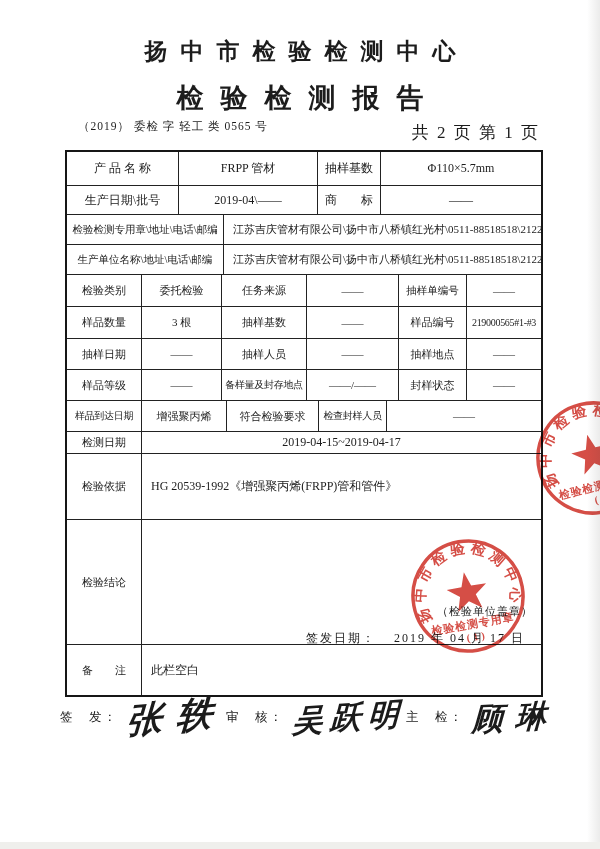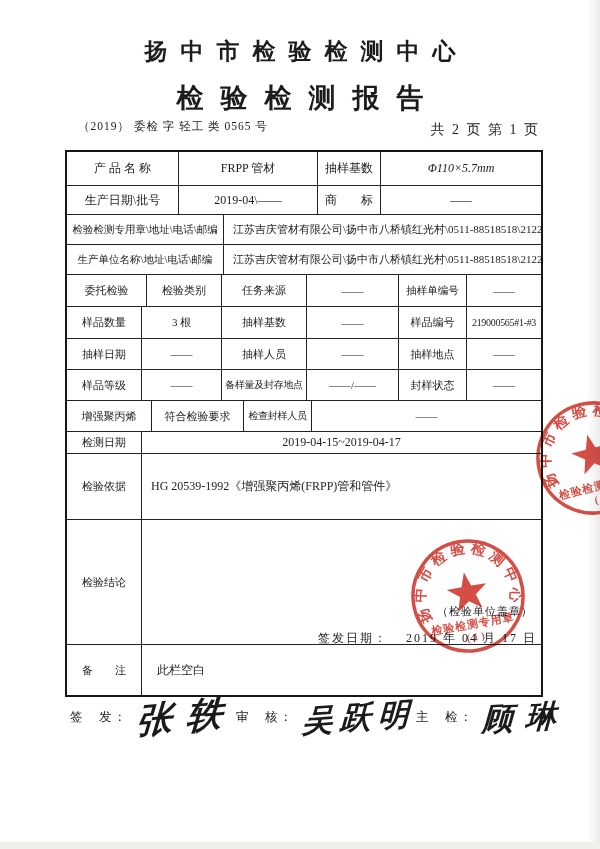--- a/index.html
+++ b/index.html
@@ -23,21 +23,21 @@
     position:absolute; top:80px; left:0; width:100%;
     text-align:center; font-size:27px; font-weight:700;
     letter-spacing:17px; text-indent:17px; white-space:nowrap;
   }
   .report-no {
     position:absolute; top:119px; left:78px;
     font-size:11.5px; letter-spacing:1px;
   }
   .pagination {
     position:absolute; top:121px; right:60px;
-    font-size:14px; letter-spacing:2px;
+    font-size:17px; letter-spacing:2px;
   }
 
   
   .tbl {
     position:absolute; left:65px; top:150px; width:478px;
     border:2px solid #161616; box-sizing:border-box;
     font-size:12px;
   }
   .r { display:flex; width:100%; box-sizing:border-box; }
   .c {
@@ -49,63 +49,63 @@
   }
   .c.last { border-right:none; }
   .r.lastrow .c { border-bottom:none; }
   .c.left { justify-content:flex-start; text-align:left; padding-left:9px; }
   .lbl { font-weight:400; }
   .small { font-size:10.5px; }
   .tiny { font-size:10px; letter-spacing:-0.3px; }
   .f11 { font-size:11px; }
 
   
-  .w-l1 { width:112px; } .w-v1 { width:139px;font-family:Liberation Serif, serif; } .w-l2 { width:63px; } .w-v2 { flex:1;font-style:italic; }
+  .w-l1 { width:112px; } .w-v1 { width:139px;font-family:Liberation Serif, serif; } .w-l2 { width:63px; } .w-v2 { flex:1; }
   
   .w-wl { width:157px; } .w-wv { flex:1; }
   
   .w-a { width:75px; } .w-b { width:80px; } .w-c { width:85px; }
   .w-d { width:92px; } .w-e { width:68px; } .w-f { flex:1; }
   
   .w-s { width:75px; }
 
   .h34 { height:34px; } .h29 { height:29px; } .h30 { height:30px; }
   .h32 { height:32px; } .h31 { height:31px; } .h22 { height:22px; }
-  .h66 { height:66px; } .h125 { height:125px; } .h50 { height:50px;gap:6px; }
+  .h66 { height:66px; } .h125 { height:125px; } .h50 { height:50px; }
 
   
   .conc-cell {
     position:relative; flex:1; box-sizing:border-box;
     border-right:none; border-bottom:1.5px solid #222;
   }
   .conc-text {
     position:absolute; top:26px; left:10px; right:8px;
     font-size:12px; text-align:left; white-space:nowrap;
   }
   .seal-hint {
     position:absolute; top:84px; right:8px; font-size:11px; letter-spacing:1px;
   }
   .issue-line {
-    position:absolute; top:110px; right:4px; font-size:12px;
+    position:absolute; top:110px; right:16px; font-size:12px;
     display:flex; gap:18px; letter-spacing:2px;
   }
 
   
   .stamp {
     position:absolute; width:120px; height:120px;
     color:#cf352c; mix-blend-mode:multiply; opacity:0.88;
     pointer-events:none;
   }
   .stamp-main { left:408px; top:536px; transform:rotate(-10deg); }
   .stamp-edge { left:533px; top:398px; transform:rotate(-14deg); }
 
   
   .sig-row {
     position:absolute; left:70px; top:693px; width:478px;
-    display:flex; align-items:center; justify-content:space-between;
+    display:flex; align-items:center; justify-content:center;
   }
   .sig-group { display:flex; align-items:center; }
   .sig-label { font-size:12.5px; letter-spacing:2px; white-space:nowrap; }
   .sig-name {
     font-size:31px; font-weight:700; font-style:italic;
     letter-spacing:7px; white-space:nowrap; color:#1b1b1b;
     transform:rotate(-4deg) skewX(-6deg);
     margin-left:8px;
   }
   .sig-name.n1 { font-size:36px; letter-spacing:14px; transform:rotate(-5deg) skewX(-8deg); }
@@ -151,22 +151,22 @@
       <div class="c w-wl lbl small">检验检测专用章\地址\电话\邮编</div>
       <div class="c w-wv last left f11">江苏吉庆管材有限公司\扬中市八桥镇红光村\0511-88518518\212217</div>
     </div>
 
     <div class="r h30">
       <div class="c w-wl lbl small">生产单位名称\地址\电话\邮编</div>
       <div class="c w-wv last left f11">江苏吉庆管材有限公司\扬中市八桥镇红光村\0511-88518518\212217</div>
     </div>
 
     <div class="r h32 f11">
+      <div class="c w-a lbl">检验类别</div>
       <div class="c w-b">委托检验</div>
-      <div class="c w-a lbl">检验类别</div>
       <div class="c w-c lbl">任务来源</div>
       <div class="c w-d">——</div>
       <div class="c w-e lbl small">抽样单编号</div>
       <div class="c w-f last">——</div>
     </div>
 
     <div class="r h32 f11">
       <div class="c w-a lbl">样品数量</div>
       <div class="c w-b">3 根</div>
       <div class="c w-c lbl">抽样基数</div>
@@ -187,20 +187,21 @@
     <div class="r h31 f11">
       <div class="c w-a lbl">样品等级</div>
       <div class="c w-b">——</div>
       <div class="c w-c lbl tiny">备样量及封存地点</div>
       <div class="c w-d">——/——</div>
       <div class="c w-e lbl">封样状态</div>
       <div class="c w-f last">——</div>
     </div>
 
     <div class="r h31 f11">
+      <div class="c w-a lbl tiny">样品到达日期</div>
       <div class="c w-c lbl">增强聚丙烯</div>
       <div class="c w-d">符合检验要求</div>
       <div class="c w-e lbl tiny">检查封样人员</div>
       <div class="c w-f last">——</div>
     </div>
 
     <div class="r h22">
       <div class="c w-s lbl f11">检测日期</div>
       <div class="c w-f last">2019-04-15~2019-04-17</div>
     </div>

